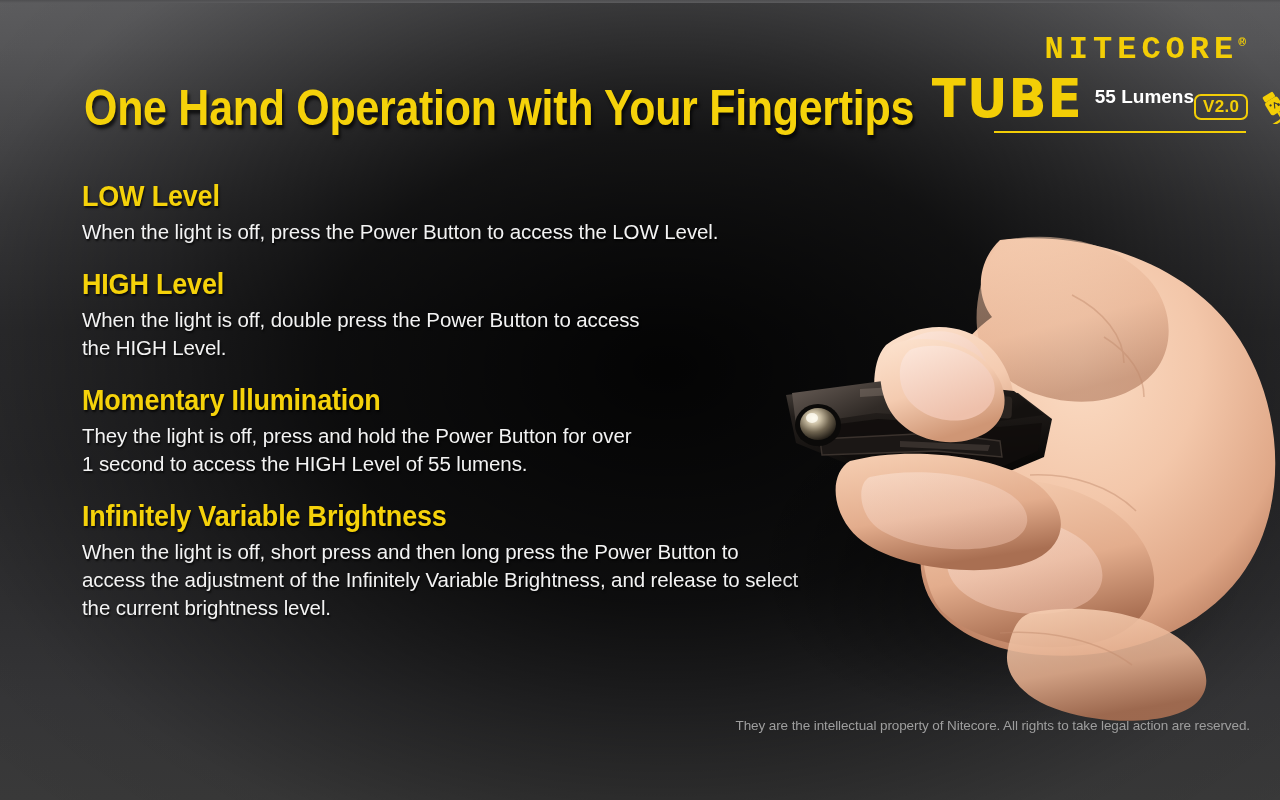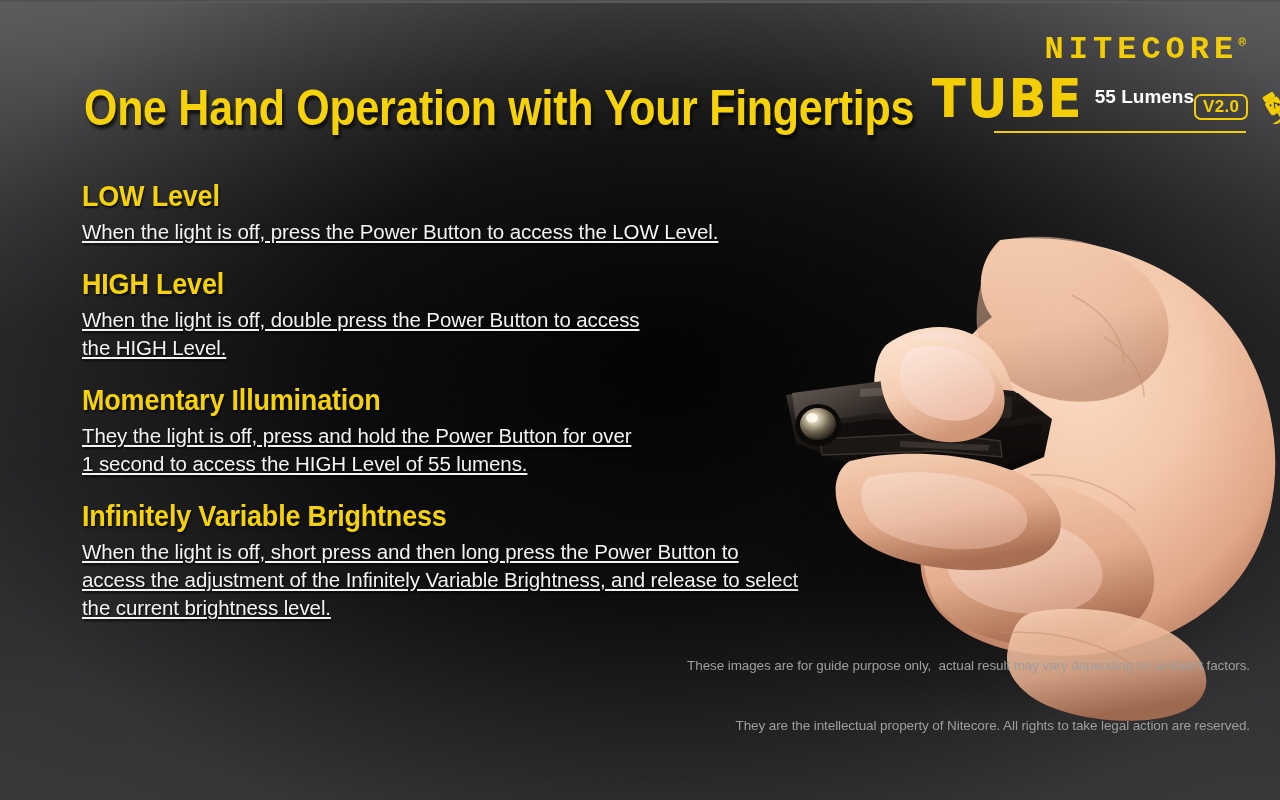--- a/index.html
+++ b/index.html
@@ -156,21 +156,21 @@
     margin-bottom: 8px;
     white-space: nowrap;
   }
   .sec-body {
     color: #F3F3F3;
     font-size: 20.5px;
     line-height: 28px;
     letter-spacing: -0.1px;
     text-shadow: 1px 2px 2px rgba(0,0,0,0.72);
   }
-  .sec-body div { white-space: nowrap; text-decoration: underline; }
+  .sec-body div { white-space: nowrap; }
 
   
   .photo {
     position: absolute;
     left: 700px;
     top: 225px;
     width: 580px;
     height: 500px;
   }
 
@@ -375,17 +375,16 @@
     <path d="M212 124 C244 114 280 128 292 152 C300 170 290 188 268 194
              C242 200 214 188 204 168 C196 150 200 130 212 124 Z" fill="url(#nailG)"></path>
 
     <path d="M150 236 C202 222 286 228 330 254 C368 278 372 316 336 334
              C294 354 210 346 168 320 C132 298 126 250 150 236 Z" fill="url(#skinDark)"></path>
     <path d="M170 252 C214 242 276 248 308 268 C334 284 334 308 306 318
              C272 330 212 324 182 306 C158 292 156 258 170 252 Z" fill="url(#nailG)" opacity="0.5"></path>
   </svg>
 
   <div class="disclaimer">
-    <div>These images are for guide purpose only,  actual result may vary depending on ambient factors.</div>
     <div>They are the intellectual property of Nitecore. All rights to take legal action are reserved.</div>
   </div>
 
 </div>
 
 </body></html>

